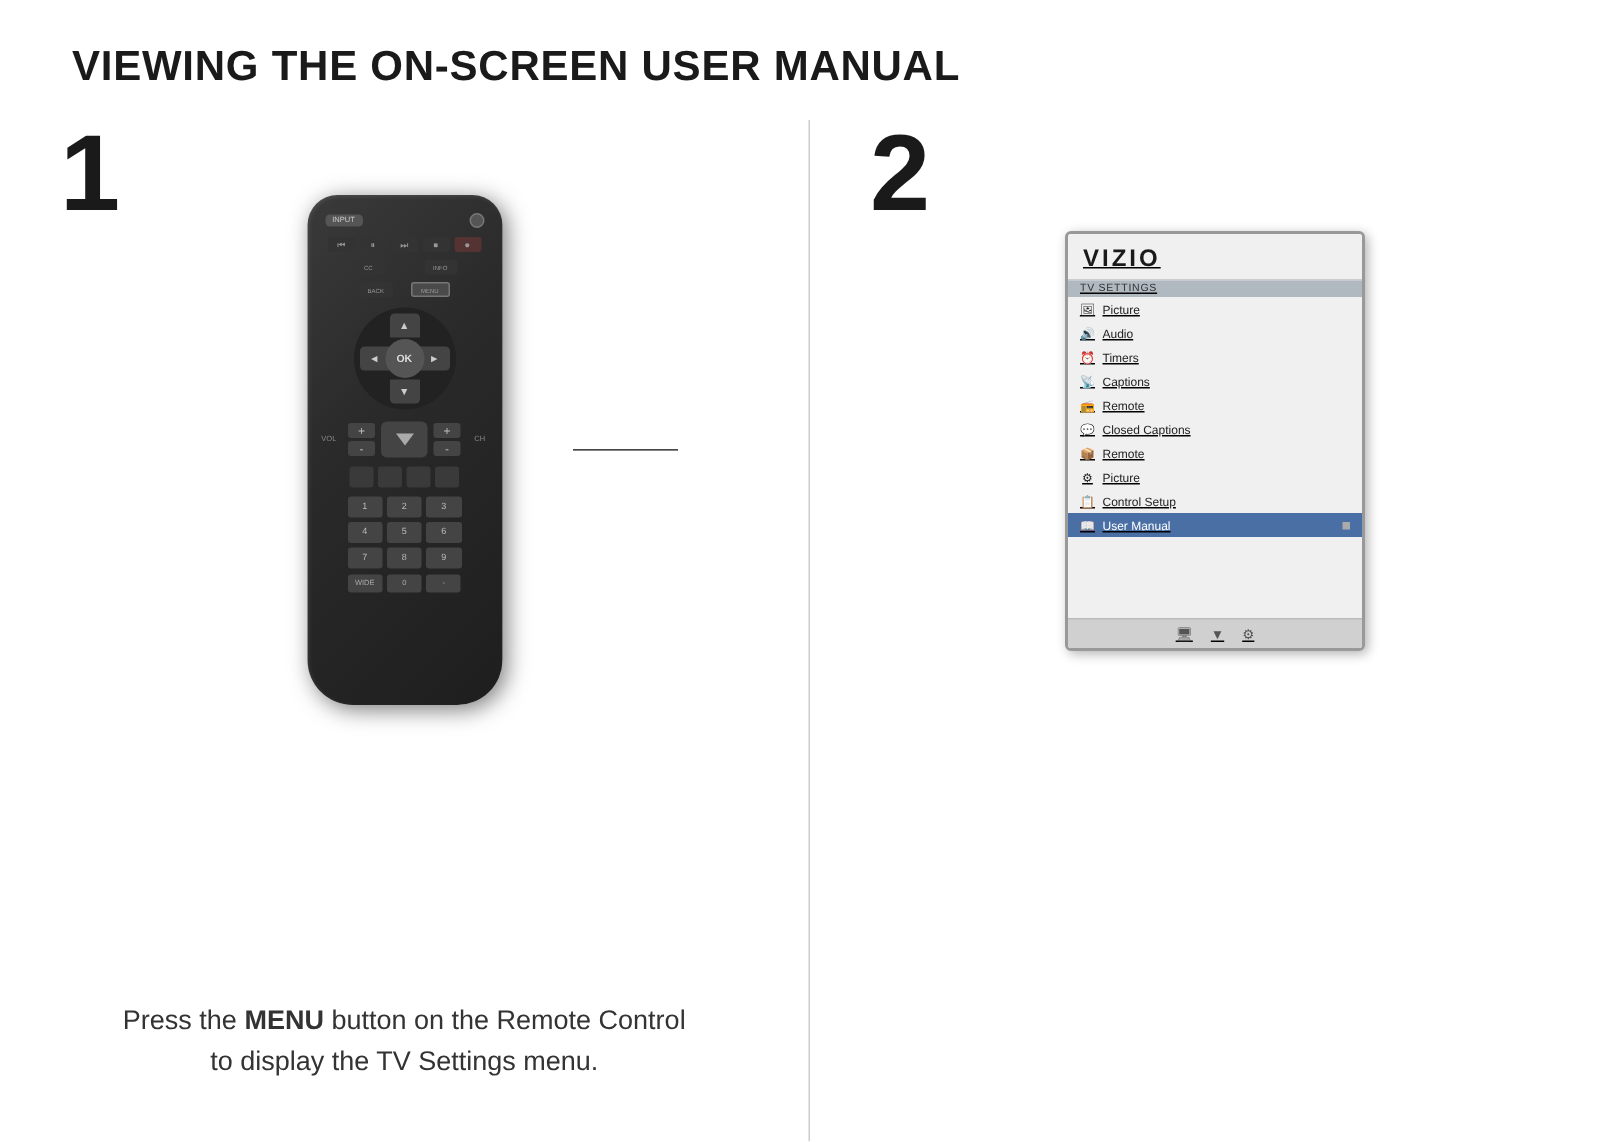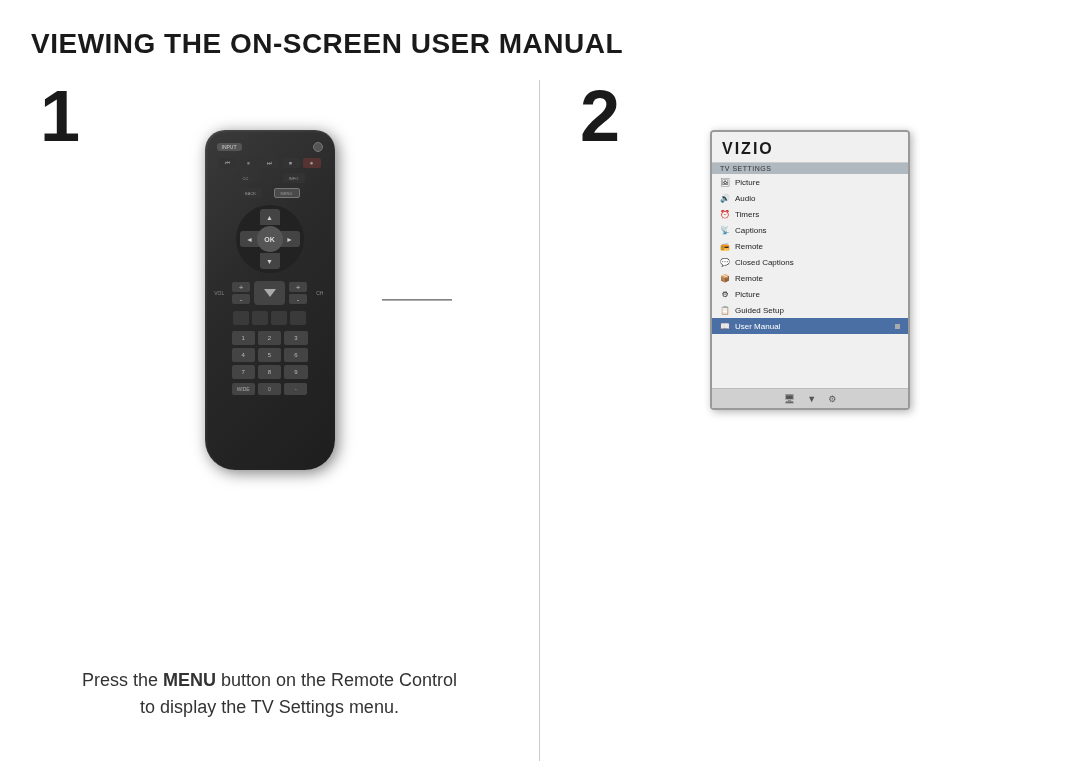--- a/index.html
+++ b/index.html
@@ -9,21 +9,21 @@
       background: #ffffff;
       font-family: Arial, Helvetica, sans-serif;
       overflow: hidden;
       position: relative;
     }
 
     .page-title {
       font-size: 28px;
       font-weight: 900;
       color: #1a1a1a;
-      padding: 28px 40px 20px 31px;
+      padding: 28px 40px 20px 48px;
       letter-spacing: 0.5px;
       border-bottom: none;
     }
 
     .main-content {
       display: flex;
       width: 100%;
       height: calc(100% - 80px);
       position: relative;
     }
@@ -265,24 +265,25 @@
       font-weight: 900;
       color: #1a1a1a;
       position: absolute;
       top: 0px;
       left: 40px;
       line-height: 1;
     }
 
     
     .tv-screen-container {
-      margin-top: 40px;
+      margin-top: 64px;
       position: relative;
       display: flex;
       align-items: flex-end;
+      text-decoration: underline;
     }
 
     .tv-screen {
       width: 200px;
       height: 280px;
       background: #e8e8e8;
       border: 2px solid #999;
       border-radius: 4px;
       position: relative;
       overflow: hidden;
@@ -531,21 +532,21 @@
             <div class="menu-item">
               <div class="menu-item-icon">📦</div>
               <div class="menu-item-label">Remote</div>
             </div>
             <div class="menu-item">
               <div class="menu-item-icon">⚙</div>
               <div class="menu-item-label">Picture</div>
             </div>
             <div class="menu-item">
               <div class="menu-item-icon">📋</div>
-              <div class="menu-item-label">Guided Setup</div>
+              <div class="menu-item-label">Control Setup</div>
             </div>
             <div class="menu-item highlighted">
               <div class="menu-item-icon">📖</div>
               <div class="menu-item-label">User Manual</div>
               <div style="margin-left:auto;width:5px;height:5px;background:#aaa;border-radius:50;"></div>
             </div>
           </div>
 
           <div class="tv-bottom-bar">
             <div class="tv-bottom-icon">🖥</div>

